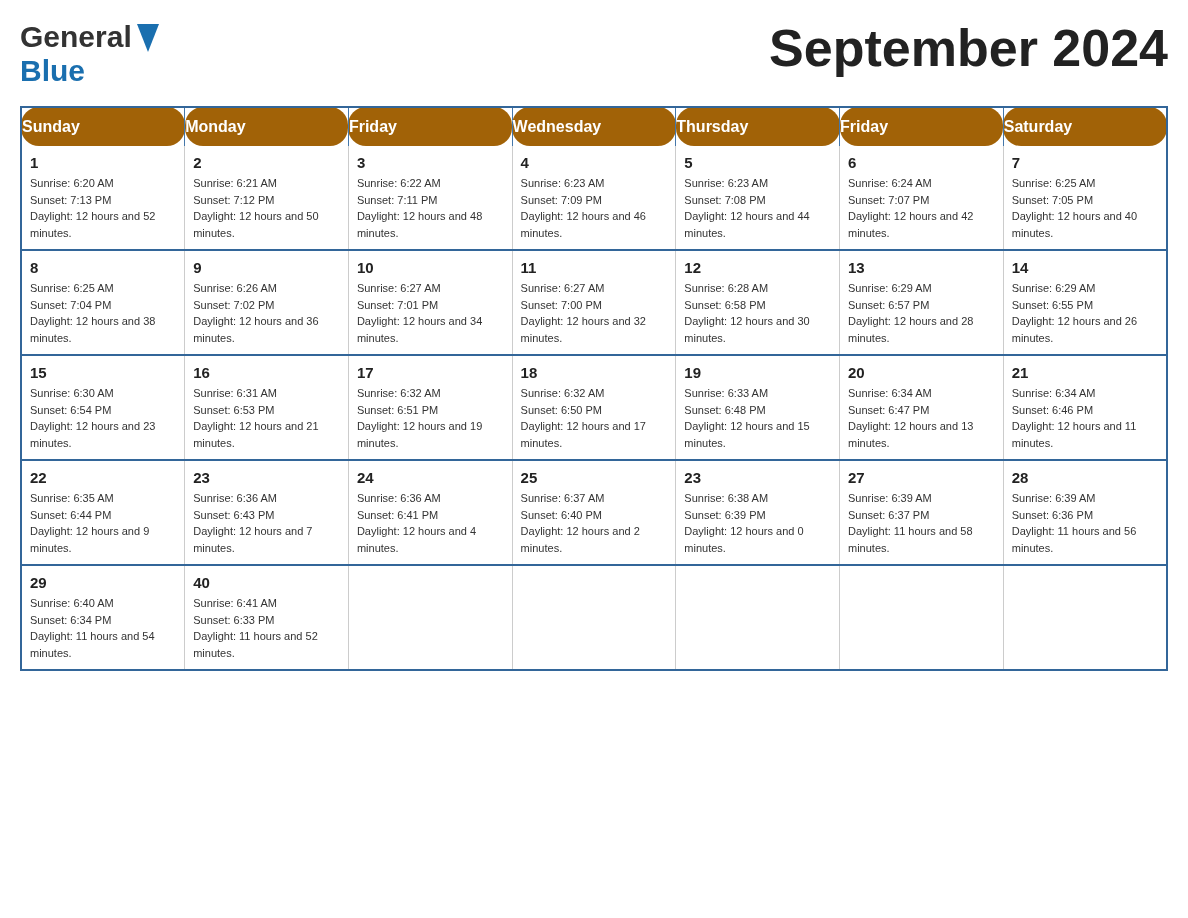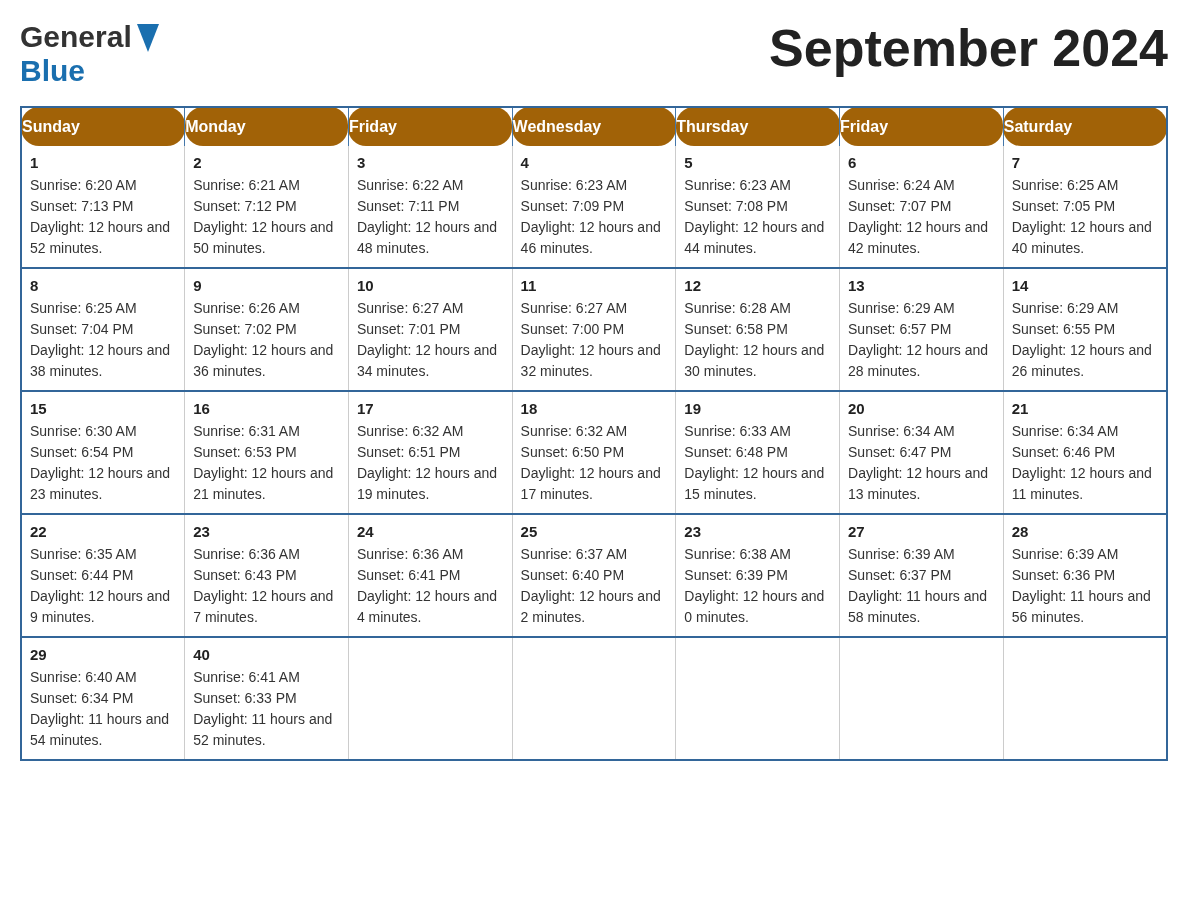--- a/index.html
+++ b/index.html
@@ -66,21 +66,21 @@
     .calendar tr:first-child td {
       border-top: none;
     }
     .day-number {
       font-size: 15px;
       font-weight: bold;
       color: #222;
       margin-bottom: 4px;
     }
     .day-info {
-      font-size: 14px;
+      font-size: 11px;
       color: #333;
       line-height: 1.5;
     }
     .empty-cell {
       background: #ffffff;
     }
     
     .logo-wrap {
       display: flex;
       align-items: center;

